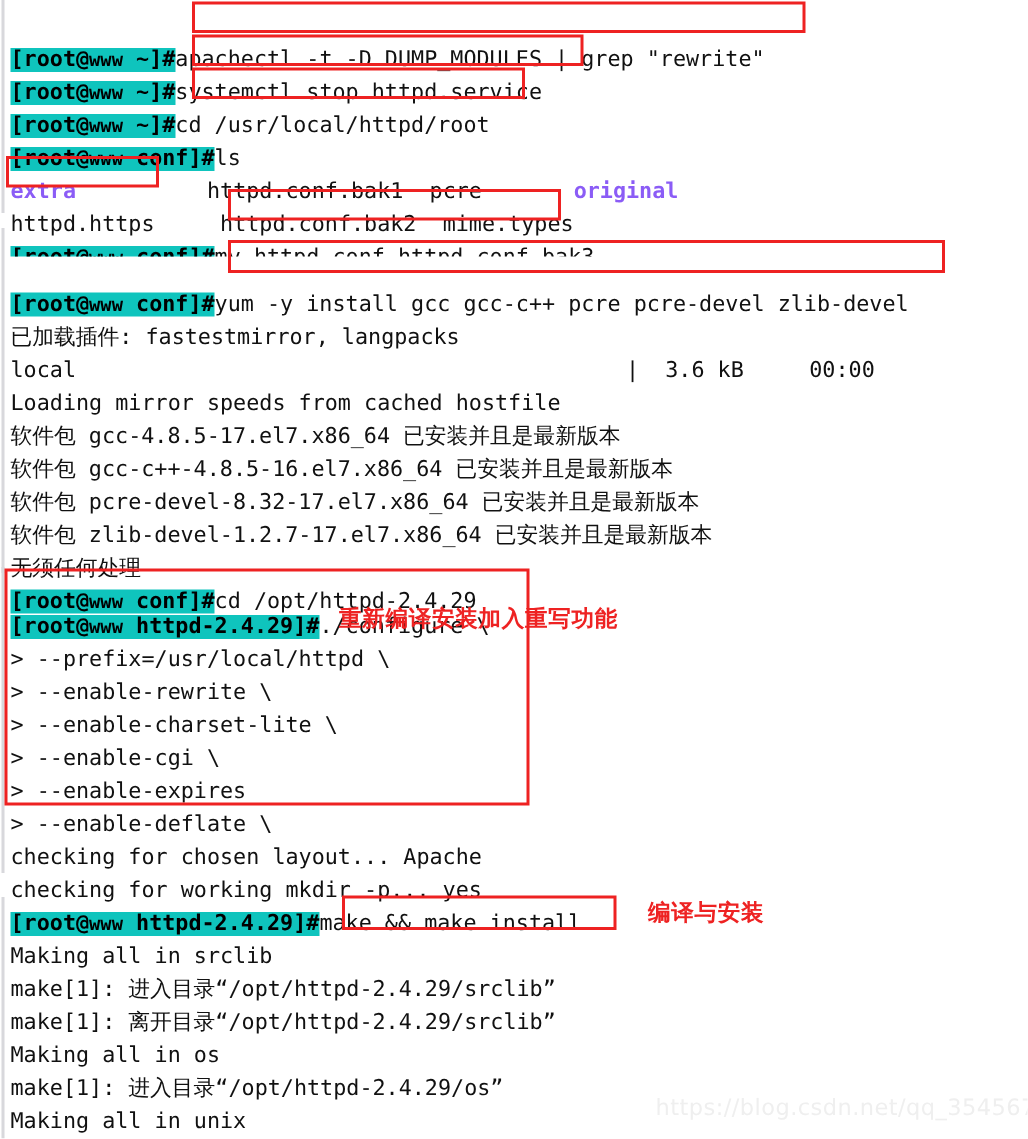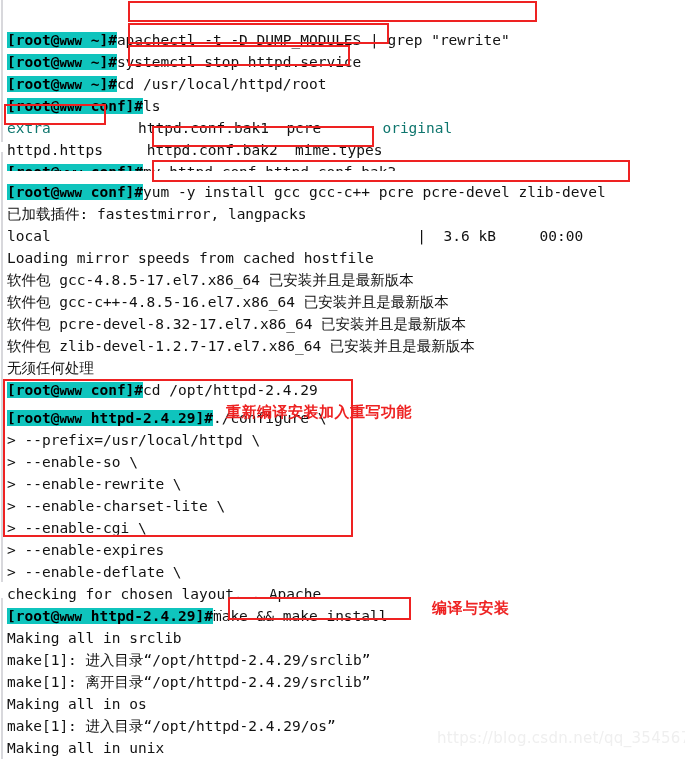--- a/index.html
+++ b/index.html
@@ -52,22 +52,22 @@
   .prompt {
     background: #0fc4bd;
     color: #000000;
     font-weight: bold;
   }
   .prompt .host {
     font-size: 12.5px;
     font-weight: bold;
   }
   .dir {
-    color: #0f766e;
-    font-weight: normal;
+    color: #8b5cf6;
+    font-weight: bold;
   }
 
   
   .rbox {
     position: absolute;
     border: 2px solid #ee2222;
     box-sizing: border-box;
     pointer-events: none;
   }
 
@@ -86,21 +86,21 @@
     position: absolute;
     color: #efefef;
     font-family: "DejaVu Sans", "Liberation Sans", sans-serif;
     font-size: 15px;
     white-space: pre;
     letter-spacing: 0.3px;
   }
 
   
   #sec1 { top: 0px;   height: 142px; }
-  #sec2 { top: 152px; height: 230px; }
+  #sec2 { top: 163px; height: 230px; }
   #sec3 { top: 378px; height: 204px; }
   #sec4 { top: 576px; height: 161px; }
 </style>
 </head>
 <body>
 
 <div class="gutter"></div>
 <div class="gutter-line" style="top:0px;height:142px;"></div>
 <div class="gutter-line" style="top:152px;height:230px;"></div>
 <div class="gutter-line" style="top:378px;height:204px;"></div>
@@ -137,21 +137,20 @@
   <div class="line">无须任何处理</div>
 
   <div class="line"><span class="prompt"><span>[root@</span><span class="host">www</span><span> conf]#</span></span><span>cd /opt/httpd-2.4.29</span></div>
 </div>
 
 <div class="term" id="sec3">
 
   <div class="line"><span class="prompt"><span>[root@</span><span class="host">www</span><span> httpd-2.4.29]#</span></span><span>./configure \</span></div>
 
   <div class="line">&gt; --prefix=/usr/local/httpd \</div>
-  <div class="line">&gt; --enable-so \</div>
   <div class="line">&gt; --enable-rewrite \</div>
   <div class="line">&gt; --enable-charset-lite \</div>
   <div class="line">&gt; --enable-cgi \</div>
   <div class="line">&gt; --enable-expires</div>
   <div class="line">&gt; --enable-deflate \</div>
   <div class="line">checking for chosen layout... Apache</div>
   <div class="line">checking for working mkdir -p... yes</div>
 </div>
 
 <div class="term" id="sec4">

